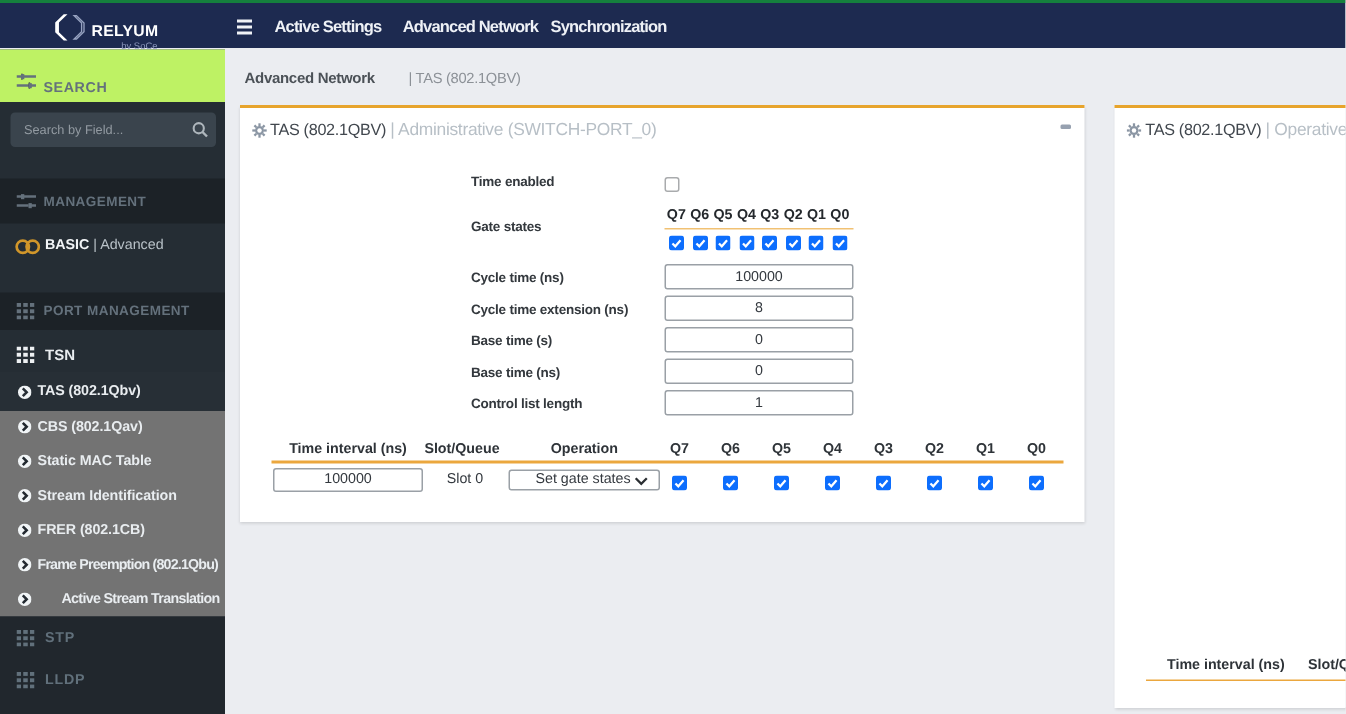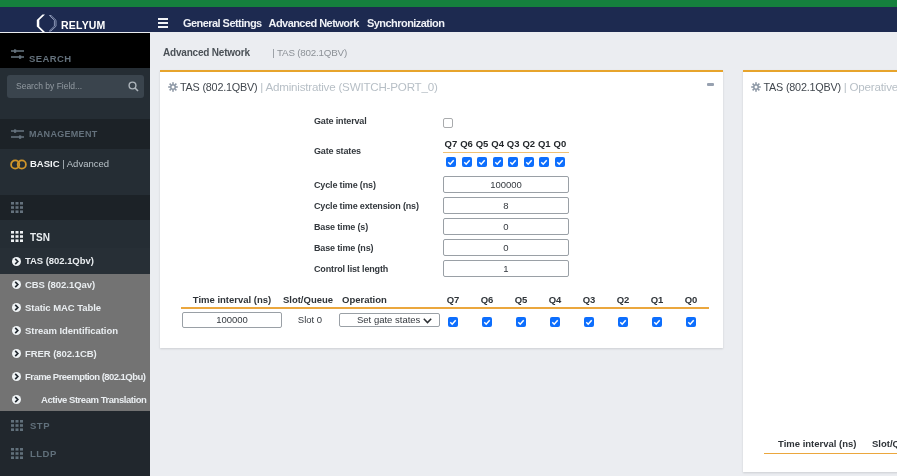--- a/index.html
+++ b/index.html
@@ -1,19 +1,19 @@
 <!DOCTYPE html>
 <html><head>
 <meta charset="utf-8">
 <style>
   * { margin:0; padding:0; box-sizing:border-box; }
   html,body { width:897px; height:476px; overflow:hidden; }
   body { font-family:"Liberation Sans", sans-serif; background:#ebedf1; position:relative; }
   .abs { position:absolute; }
-  #navbar { left:0; top:1px; width:897px; height:32px; background:#1d2a50; border-top:7px solid #15803d; margin-top:-1px; }
+  #navbar { left:0; top:1px; width:897px; height:32px; background:#1d2a50; border-top:2px solid #15803d; margin-top:-1px; }
   .navlink { color:#eef1f6; font-size:11px; font-weight:bold; letter-spacing:-0.55px; top:0; height:33px; line-height:33px; }
   #sidebar { left:0; top:33px; width:150px; height:443px; background:#252d34; }
   .sband { left:0; width:150px; }
   .shead { color:#64717c; font-weight:bold; font-size:9px; letter-spacing:0.3px; }
   .sitem { color:#e9edf0; font-weight:bold; font-size:9.5px; letter-spacing:-0.05px; }
   .sdim  { color:#61707b; font-weight:bold; font-size:9.5px; letter-spacing:0.5px; }
   .card { background:#fff; border-top:2.5px solid #e7a42c; box-shadow:0 1px 2px rgba(0,0,0,0.13); }
   .cardtitle { font-size:10.8px; color:#41474e; letter-spacing:-0.2px; white-space:nowrap; }
   .cardsub { color:#b7bfc6; font-size:11.6px; }
   .flabel { font-weight:bold; font-size:9px; color:#33383d; letter-spacing:-0.15px; height:12px; line-height:12px; }
@@ -29,28 +29,28 @@
     <path d="M9.5 4.5 L3.8 10 L3.8 16.5 L9.5 22 L12 22 L6.3 16.5 L6.3 10 L12 4.5 Z" fill="#ffffff"></path>
     <path d="M18 5.5 L23 10.3 L23 16.2 L18 21 L16.4 21 L21.4 16.2 L21.4 10.3 L16.4 5.5 Z" fill="none" stroke="#96a2c0" stroke-width="0.9"></path>
     <text x="28" y="18.8" font-family="Liberation Sans" font-size="10.5" font-weight="bold" fill="#ffffff" letter-spacing="0.2">RELYUM</text>
     <text x="72" y="27.5" font-family="Liberation Sans" font-size="6.3" fill="#8b96bb" text-anchor="end">by SoCe</text>
   </svg>
   <div class="abs" style="left:158px; top:11px; width:10px; height:11px;">
     <div class="abs" style="left:0; top:0;   width:10px; height:2px; background:#f0f2f6;"></div>
     <div class="abs" style="left:0; top:4px; width:10px; height:2px; background:#f0f2f6;"></div>
     <div class="abs" style="left:0; top:8px; width:10px; height:2px; background:#f0f2f6;"></div>
   </div>
-  <div class="abs navlink" style="left:183px;">General Settings</div>
+  <div class="abs navlink" style="left:183px;">Active Settings</div>
   <div class="abs navlink" style="left:268.5px;">Advanced Network</div>
   <div class="abs navlink" style="left:367px;">Synchronization</div>
 </div>
 
 <div id="sidebar" class="abs">
 
-  <div class="abs sband" style="top:0; height:35px; background:#000000;">
+  <div class="abs sband" style="top:0; height:35px; background:#bef264;">
     <svg class="abs" style="left:11px; top:16px;" width="13" height="11" viewBox="0 0 13 11">
       <g stroke="#64717c" stroke-width="1.6">
           <line x1="0" y1="2" x2="13" y2="2"></line>
           <line x1="0" y1="8" x2="13" y2="8"></line>
         </g>
       <g stroke="#1c2227" stroke-width="1">
           <line x1="3.6" y1="0" x2="3.6" y2="4"></line>
           <line x1="8.6" y1="6" x2="8.6" y2="10"></line>
         </g>
       <g fill="#64717c">
@@ -104,20 +104,21 @@
           <rect x="4.5" y="0" width="3" height="2.6"></rect>
           <rect x="9" y="0" width="3" height="2.6"></rect>
           <rect x="0" y="4.2" width="3" height="2.6"></rect>
           <rect x="4.5" y="4.2" width="3" height="2.6"></rect>
           <rect x="9" y="4.2" width="3" height="2.6"></rect>
           <rect x="0" y="8.4" width="3" height="2.6"></rect>
           <rect x="4.5" y="8.4" width="3" height="2.6"></rect>
           <rect x="9" y="8.4" width="3" height="2.6"></rect>
         </g>
     </svg>
+    <div class="abs shead" style="left:29px; top:0; height:25px; line-height:25px;">PORT MANAGEMENT</div>
   </div>
 
   <div class="abs sband" style="top:187px; height:28px;">
     <svg class="abs" style="left:11px; top:11px;" width="12" height="11" viewBox="0 0 12 11">
       <g fill="#edf0f2">
           <rect x="0" y="0" width="3" height="2.6"></rect>
           <rect x="4.5" y="0" width="3" height="2.6"></rect>
           <rect x="9" y="0" width="3" height="2.6"></rect>
           <rect x="0" y="4.2" width="3" height="2.6"></rect>
           <rect x="4.5" y="4.2" width="3" height="2.6"></rect>
@@ -218,21 +219,21 @@
       <rect x="4.25" y="0.2" width="1.5" height="1.8" transform="rotate(45 5 5)"></rect>
       <rect x="4.25" y="8" width="1.5" height="1.8" transform="rotate(45 5 5)"></rect>
       <rect x="0.2" y="4.25" width="1.8" height="1.5" transform="rotate(45 5 5)"></rect>
       <rect x="8" y="4.25" width="1.8" height="1.5" transform="rotate(45 5 5)"></rect>
     </g>
     <circle cx="5" cy="5" r="1.5" fill="#ffffff"></circle>
   </svg>
   <div class="abs cardtitle" style="left:20px; top:7px; height:15px; line-height:15px;">TAS (802.1QBV) <span class="cardsub">| Administrative (SWITCH-PORT_0)</span></div>
   <div class="abs" style="left:546.5px; top:11px; width:7px; height:2.5px; background:#97a1b0; border-radius:1px;"></div>
 
-  <div class="abs flabel" style="left:154px; top:42.5px;">Gate interval</div>
+  <div class="abs flabel" style="left:154px; top:42.5px;">Time enabled</div>
   <div class="abs flabel" style="left:154px; top:72.5px;">Gate states</div>
   <div class="abs flabel" style="left:154px; top:106.5px;">Cycle time (ns)</div>
   <div class="abs flabel" style="left:154px; top:127.5px;">Cycle time extension (ns)</div>
   <div class="abs flabel" style="left:154px; top:148.5px;">Base time (s)</div>
   <div class="abs flabel" style="left:154px; top:169.5px;">Base time (ns)</div>
   <div class="abs flabel" style="left:154px; top:190.5px;">Control list length</div>
 
   <div class="abs" style="left:283px; top:46px; width:9.5px; height:9.5px; border:1.5px solid #a9abad; border-radius:2px; background:#fff;"></div>
 
   <div class="abs" id="gatestates" style="left:0; top:0; width:563px; height:100px;">
@@ -281,21 +282,21 @@
 
   <div class="abs finput" style="left:283px; top:104px; width:126px; height:17px; line-height:15px;">100000</div>
   <div class="abs finput" style="left:283px; top:125px; width:126px; height:17px; line-height:15px;">8</div>
   <div class="abs finput" style="left:283px; top:146px; width:126px; height:17px; line-height:15px;">0</div>
   <div class="abs finput" style="left:283px; top:167px; width:126px; height:17px; line-height:15px;">0</div>
   <div class="abs finput" style="left:283px; top:188px; width:126px; height:17px; line-height:15px;">1</div>
 
   <div class="abs" id="ltable" style="left:0; top:0; width:563px; height:278px;">
       <div class="abs thead" style="left:22px; top:222.5px; width:100px; text-align:center;">Time interval (ns)</div>
       <div class="abs thead" style="left:118px; top:222.5px; width:60px; text-align:center;">Slot/Queue</div>
-      <div class="abs thead" style="left:182px; top:222.5px; width:70px; text-align:left;">Operation</div>
+      <div class="abs thead" style="left:182px; top:222.5px; width:70px; text-align:right;">Operation</div>
       <div class="abs thead" style="left:284px; top:222.5px; width:18px; text-align:center;">Q7</div>
       <svg class="abs" style="left:288px; top:244.5px;" width="10" height="10" viewBox="0 0 10 10">
         <rect x="0" y="0" width="10" height="10" rx="2" fill="#0d6efd"></rect>
         <path d="M2.3 5.3 L4.2 7.2 L7.7 3.2" fill="none" stroke="#ffffff" stroke-width="1.5"></path>
       </svg>
       <div class="abs thead" style="left:318px; top:222.5px; width:18px; text-align:center;">Q6</div>
       <svg class="abs" style="left:322px; top:244.5px;" width="10" height="10" viewBox="0 0 10 10">
         <rect x="0" y="0" width="10" height="10" rx="2" fill="#0d6efd"></rect>
         <path d="M2.3 5.3 L4.2 7.2 L7.7 3.2" fill="none" stroke="#ffffff" stroke-width="1.5"></path>
       </svg>

